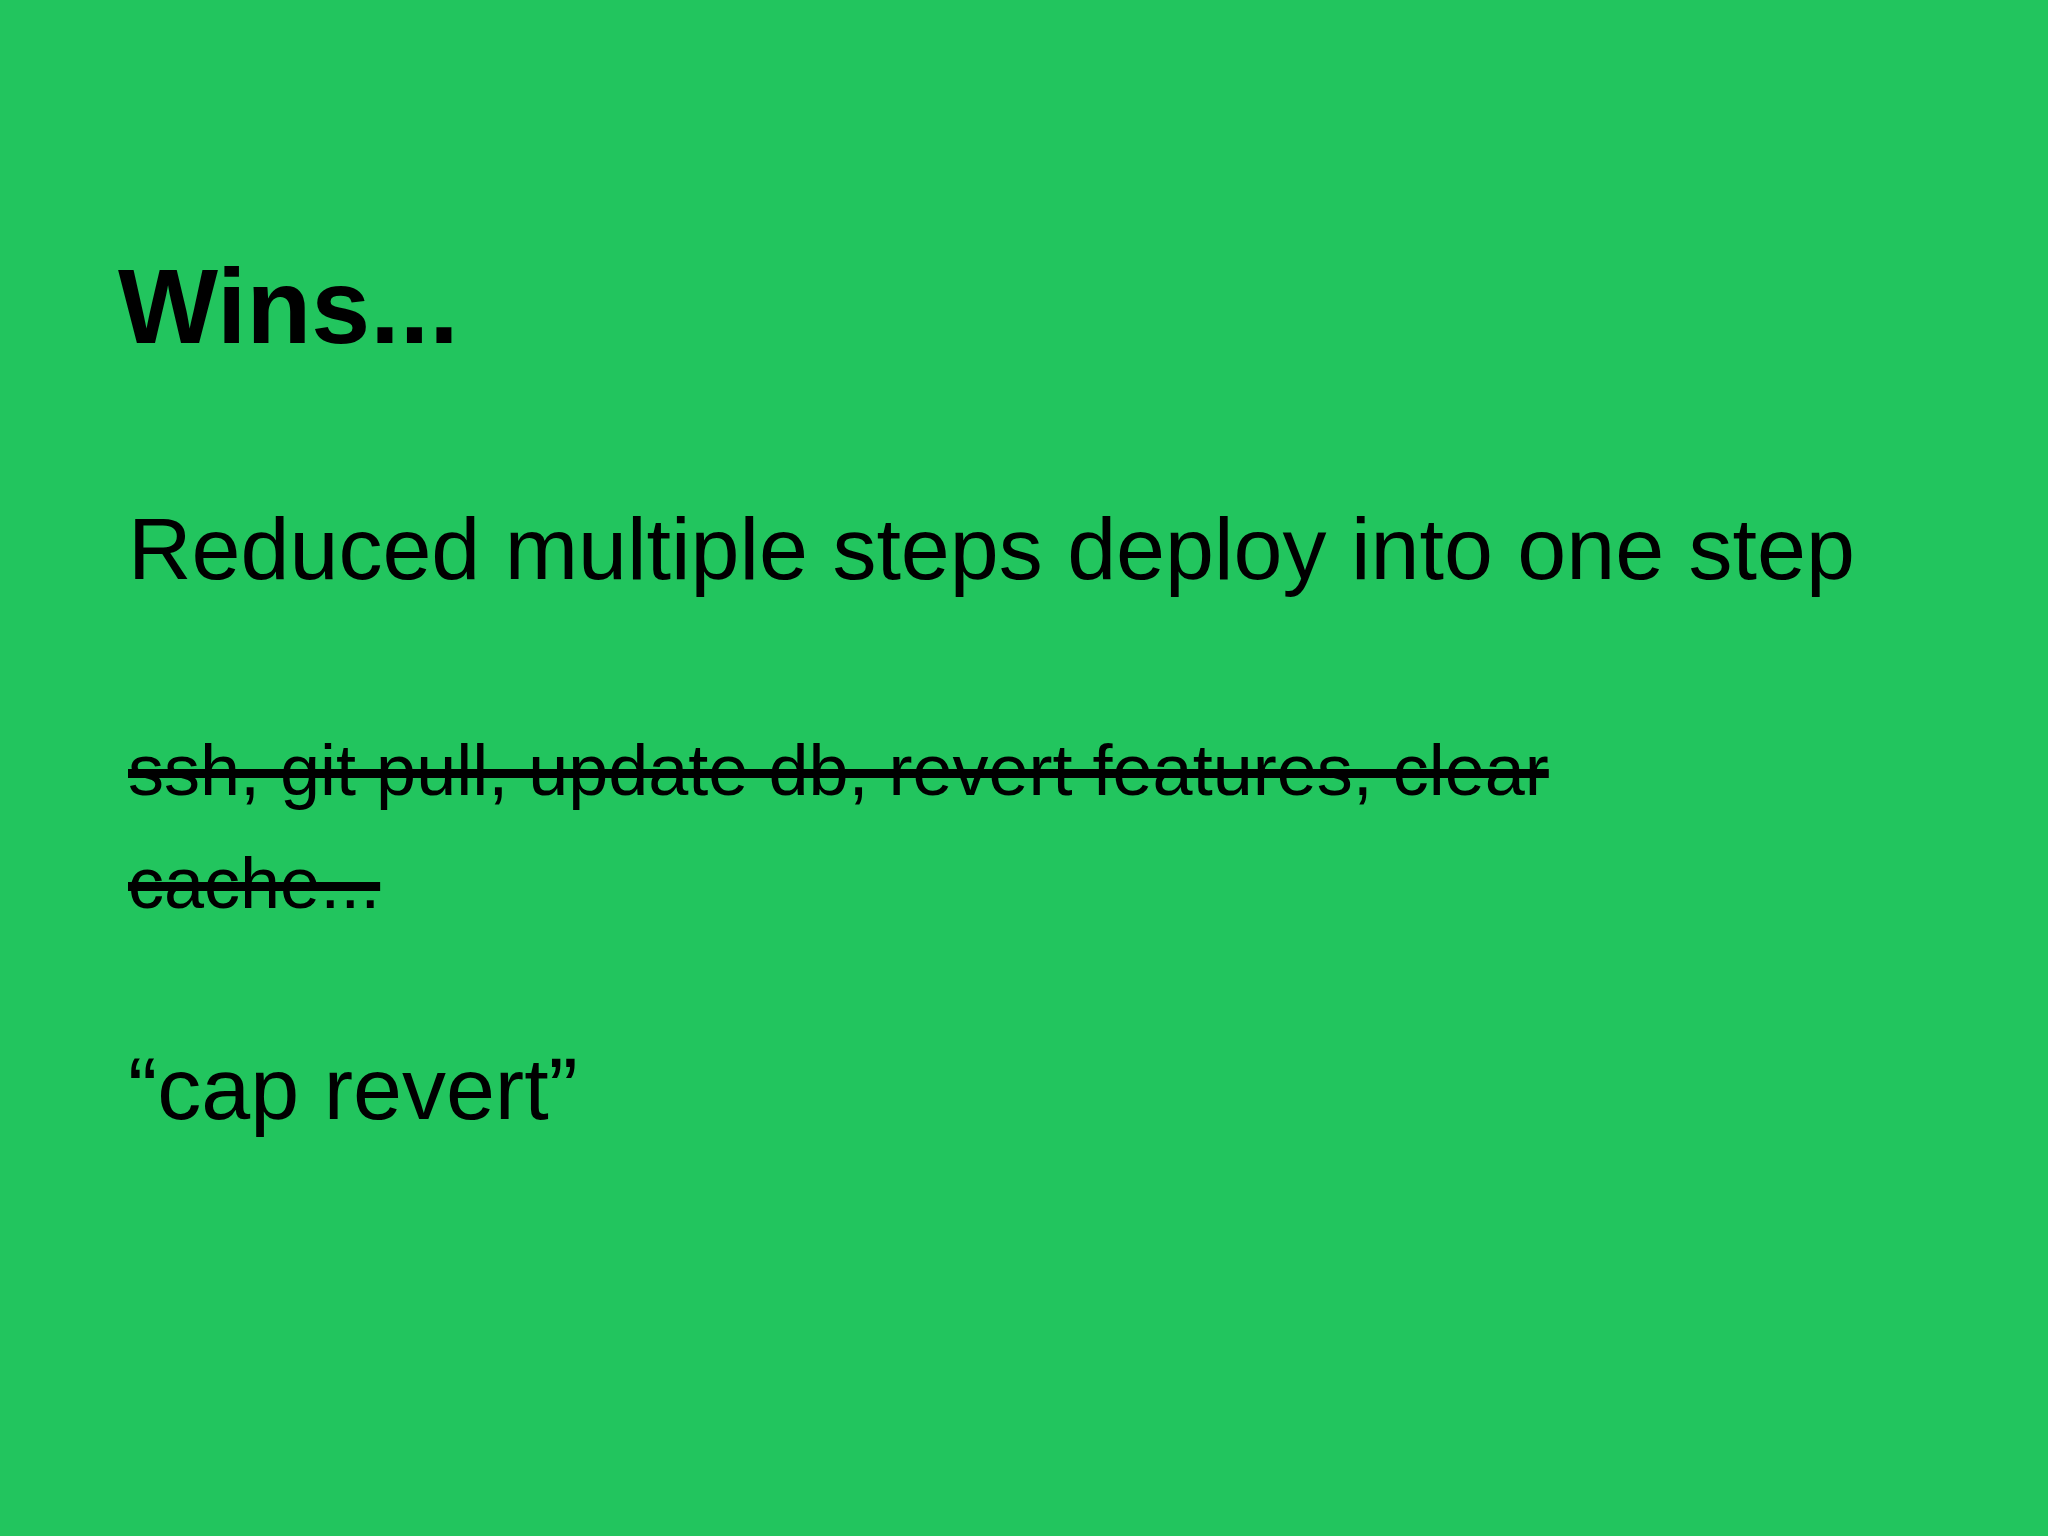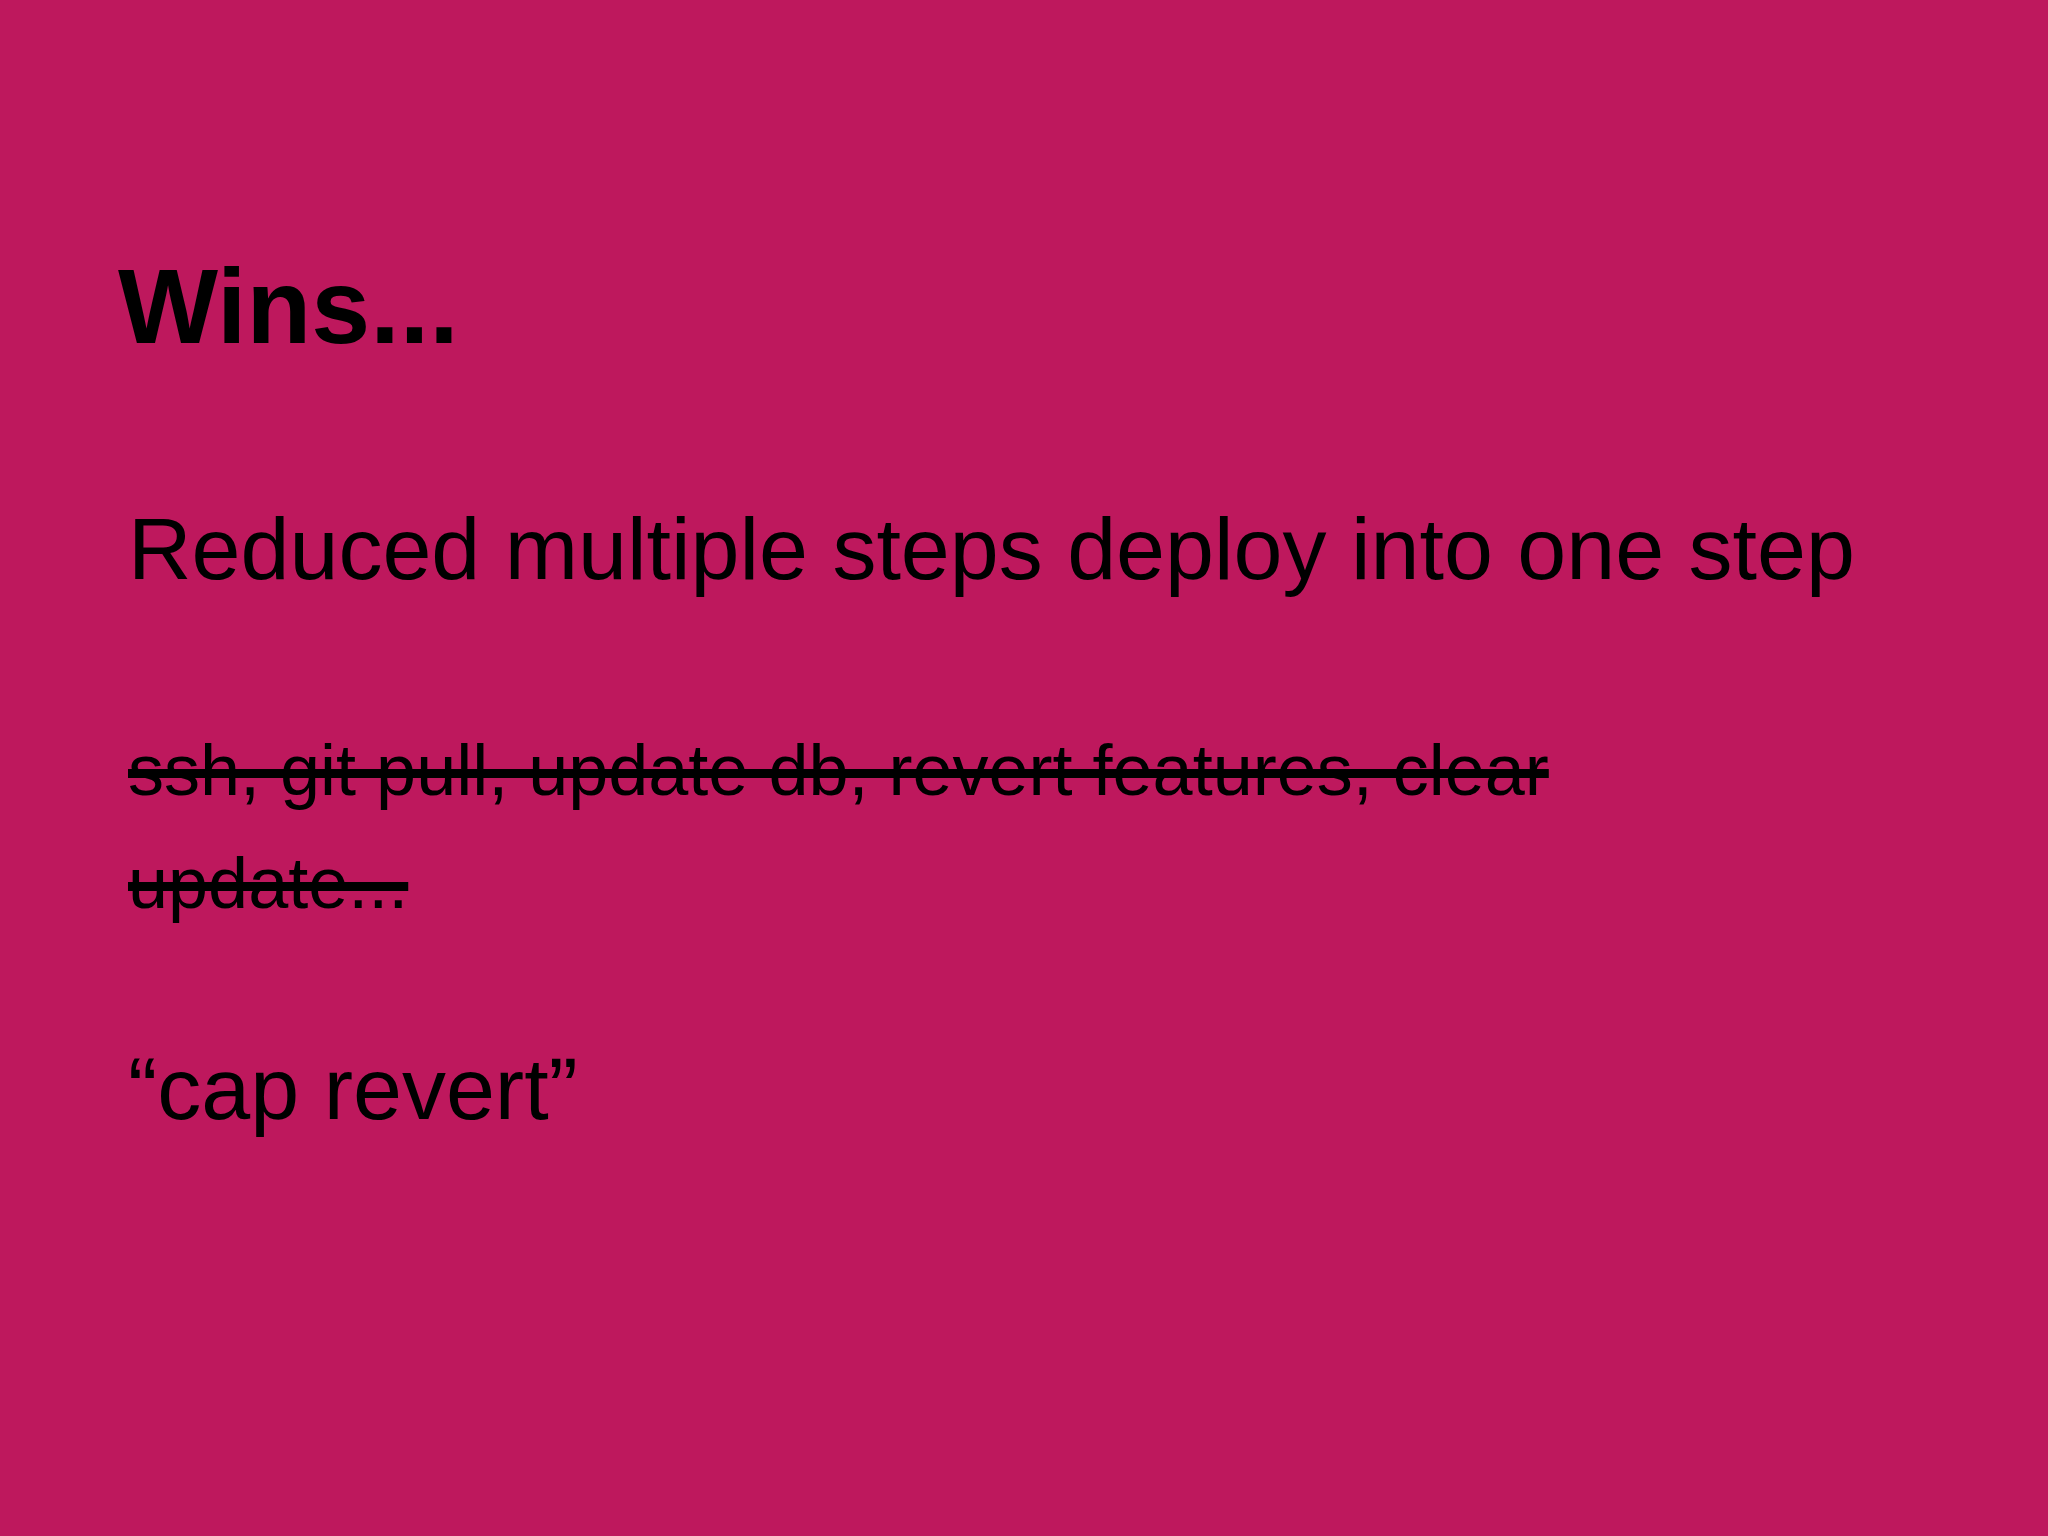--- a/index.html
+++ b/index.html
@@ -51,23 +51,23 @@
     left: 128px;
     top: 1032px;
     font-size: 88px;
     line-height: 113px;
     white-space: nowrap;
   }
 </style>
 </head>
 <body>
 
-<div class="slide" style="background: #be185d; color: rgb(0, 0, 0);">
+<div class="slide" style="background: #22c55e; color: rgb(0, 0, 0);">
 
   <h1 class="slide-title">Wins...</h1>
 
   <div class="body-line">Reduced multiple steps deploy into one step</div>
 
-  <div class="strike-block"><span class="struck">ssh, git pull, update db, revert features, clear</span><br><span class="struck">update...</span></div>
+  <div class="strike-block"><span class="struck">ssh, git pull, update db, revert features, clear</span><br><span class="struck">cache...</span></div>
 
   <div class="quote-line">“cap revert”</div>
 
 </div>
 
 </body></html>

